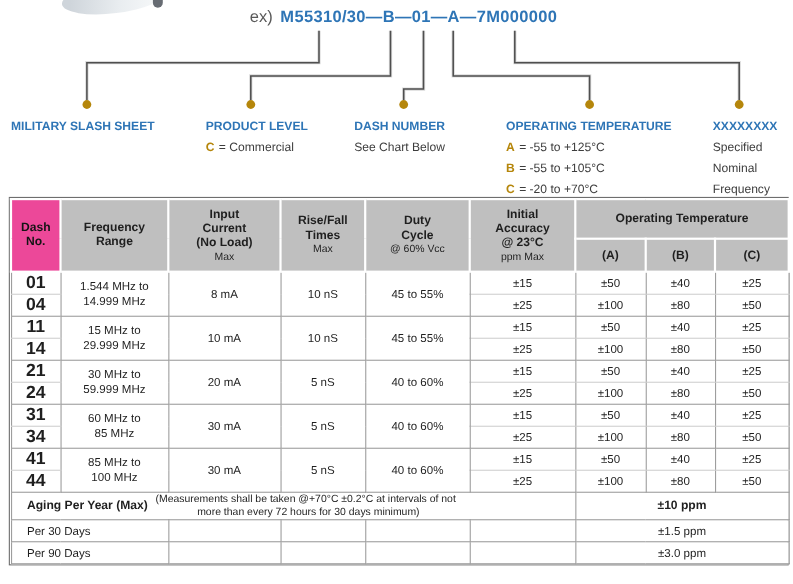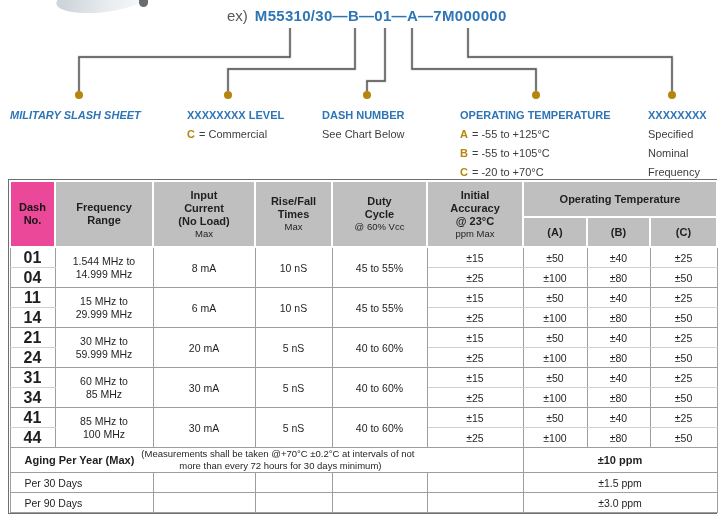--- a/index.html
+++ b/index.html
@@ -24,21 +24,21 @@
   .partline .ex { color:#595959; margin-right:7px; }
   .partline .pn { color:#2E75B6; font-weight:700; letter-spacing:.3px; }
 
   .connectors { position:absolute; left:0; top:0; }
 
   
   .callout { position:absolute; font-size:11px; line-height:19px; color:#3d3d3d; white-space:nowrap; }
   .callout .title { color:#2E75B6; font-weight:700; }
   .callout .key { color:#B5860B; font-weight:700; margin-right:4px; }
 
-  .c1 { left:10px;  top:106px;font-style:italic; }
+  .c1 { left:10px;  top:106px; }
   .c2 { left:187px; top:106px; }
   .c3 { left:322px; top:106px; }
   .c4 { left:460px; top:106px; }
   .c5 { left:648px; top:106px; }
 
   
   .tablewrap { position:absolute; left:8px; top:179px; width:707px; border:1px solid #6e6e6e; }
   table.spec { border-collapse:collapse; table-layout:fixed; width:707px; font-size:10.5px; color:#1f1f1f; }
 
   table.spec thead td {
@@ -108,21 +108,21 @@
         <circle cx="536" cy="95" r="4"></circle>
         <circle cx="672" cy="95" r="4"></circle>
     </g>
   </svg>
 
   <div class="callout c1">
     <div class="title">MILITARY SLASH SHEET</div>
   </div>
 
   <div class="callout c2">
-    <div class="title">XXXXXXXX LEVEL</div>
+    <div class="title">PRODUCT LEVEL</div>
     <div><span class="key">C</span><span>= Commercial</span></div>
   </div>
 
   <div class="callout c3">
     <div class="title">DASH NUMBER</div>
     <div>See Chart Below</div>
   </div>
 
   <div class="callout c4">
     <div class="title">OPERATING TEMPERATURE</div>
@@ -189,21 +189,21 @@
         <td>±80</td>
         <td>±50</td>
       </tr>
 
       <tr class="g-top">
         <td class="dash split">11</td>
         <td class="freq merged" rowspan="2">
               <span class="fl">15 MHz to</span>
               <span class="fl">29.999 MHz</span>
             </td>
-        <td class="merged" rowspan="2">6 mA</td>
+        <td class="merged" rowspan="2">10 mA</td>
         <td class="merged" rowspan="2">10 nS</td>
         <td class="merged" rowspan="2">45 to 55%</td>
         <td class="split">±15</td>
         <td class="split">±50</td>
         <td class="split">±40</td>
         <td class="split">±25</td>
       </tr>
       <tr class="g-bot">
         <td class="dash">14</td>
         <td>±25</td>

